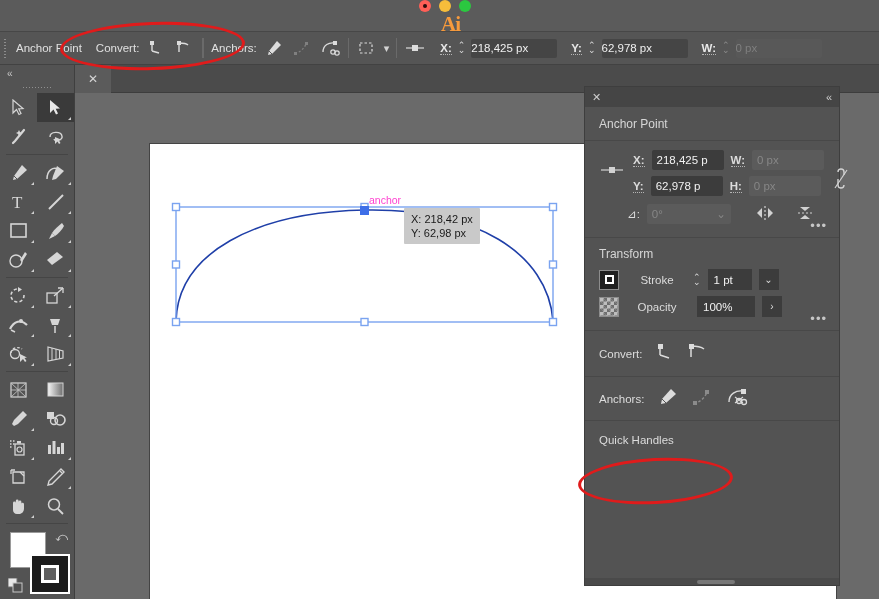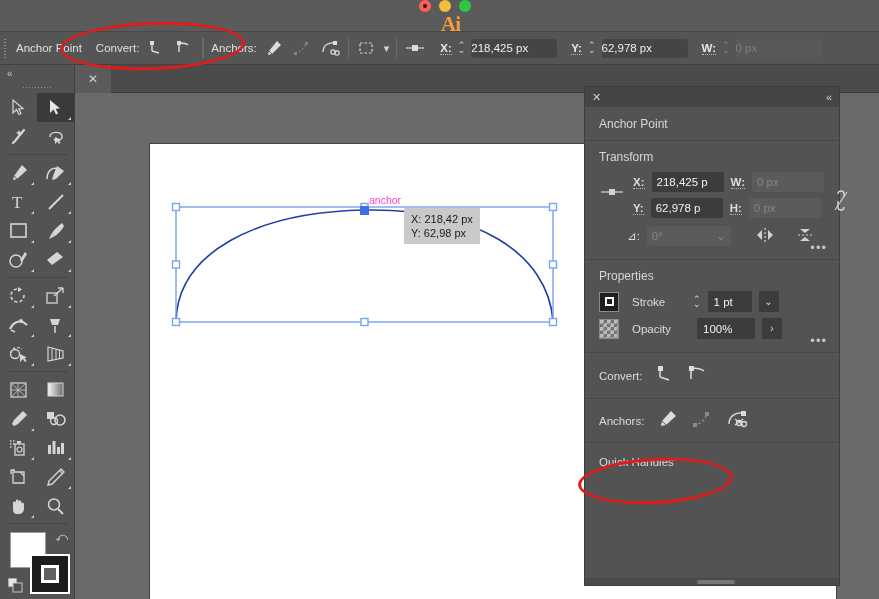--- a/index.html
+++ b/index.html
@@ -139,21 +139,21 @@
   .dots { position:absolute; right:12px; bottom:4px; color:#c6c6c6; font-size:13px; letter-spacing:1px; }
   .sw-small { width:20px; height:20px; border:1px solid #8c8c8c; }
   .sw-white { background:#ffffff; }
   .sw-stroke { background:#1f1f1f; display:flex; align-items:center; justify-content:center; }
   .sw-stroke i { width:9px; height:9px; border:2px solid #fff; background:#1f1f1f; display:block; }
   .sw-opac { background-color:#bdbdbd;
     background-image:
       linear-gradient(45deg,#6e6e6e 25%,transparent 25%,transparent 75%,#6e6e6e 75%),
       linear-gradient(45deg,#6e6e6e 25%,transparent 25%,transparent 75%,#6e6e6e 75%);
     background-size:7px 7px; background-position:0 0,3.5px 3.5px; }
-  .uline { text-decoration-style: dotted; text-underline-offset: 2px; }
+  .uline { text-decoration-style: dotted; text-underline-offset: 2px; text-align: center; }
   .ctlfield { background:#3c3c3c; color:#f2f2f2; height:21px; display:flex; align-items:center;
               padding:0 6px; font-size:11.5px; min-width:44px; }
   .minibtn { width:20px; height:21px; background:#3c3c3c; display:flex; align-items:center; justify-content:center; color:#dcdcdc; font-size:10px; }
   .scrollhint { position:absolute; left:0; bottom:0; width:100%; height:7px; background:#4a4a4a; }
   .scrollhint i { position:absolute; left:44%; top:2px; width:38px; height:4px; background:#777; border-radius:2px; }
 
   
   .annot { position:absolute; pointer-events:none; }
   .el1 { left:60px; top:22px; width:185px; height:48px; border:3.5px solid #e01b1b; border-radius:50%; transform: rotate(-2deg); }
   .el2 { left:578px; top:458px; width:155px; height:46px; border:3.5px solid #e01b1b; border-radius:50%; transform: rotate(-3deg); }
@@ -562,21 +562,20 @@
   </div>
 
   <div class="props">
     <div class="props-top">
       <span>✕</span>
       <span>«</span>
     </div>
     <div class="props-sel">Anchor Point</div>
 
     <div class="sect">
-      <div class="sect-title">Transform</div>
       <div style="display:flex; align-items:flex-start; gap:8px;">
         <div style="padding-top:14px;">
           <svg width="26" height="12" viewBox="0 0 26 12">
               <path d="M2 6 L24 6" stroke="#d2d2d2" stroke-width="1.2"></path>
               <rect x="10" y="3" width="6" height="6" fill="#d2d2d2"></rect>
             </svg>
         </div>
         <div style="flex:1;">
           <div class="row">
             <span class="lbl axis2">X:</span>
@@ -619,21 +618,21 @@
                 <path d="M4 2 L14 2 L9 6 Z" fill="#d2d2d2"></path>
                 <path d="M4 14 L14 14 L9 10 Z" fill="#d2d2d2"></path>
               </svg>
           </span>
         </div>
       </div>
       <span class="dots">•••</span>
     </div>
 
     <div class="sect">
-      <div class="sect-title">Properties</div>
+      <div class="sect-title">Transform</div>
       <div class="row">
         <div class="sw-small sw-stroke">
             <i></i>
           </div>
         <span class="lbl uline" style="margin-left:6px; width:50px;">Stroke</span>
         <div class="stepper" style="margin-left:4px;">
             <span>⌃</span>
             <span>⌄</span>
           </div>
         <div class="ctlfield">1 pt</div>

